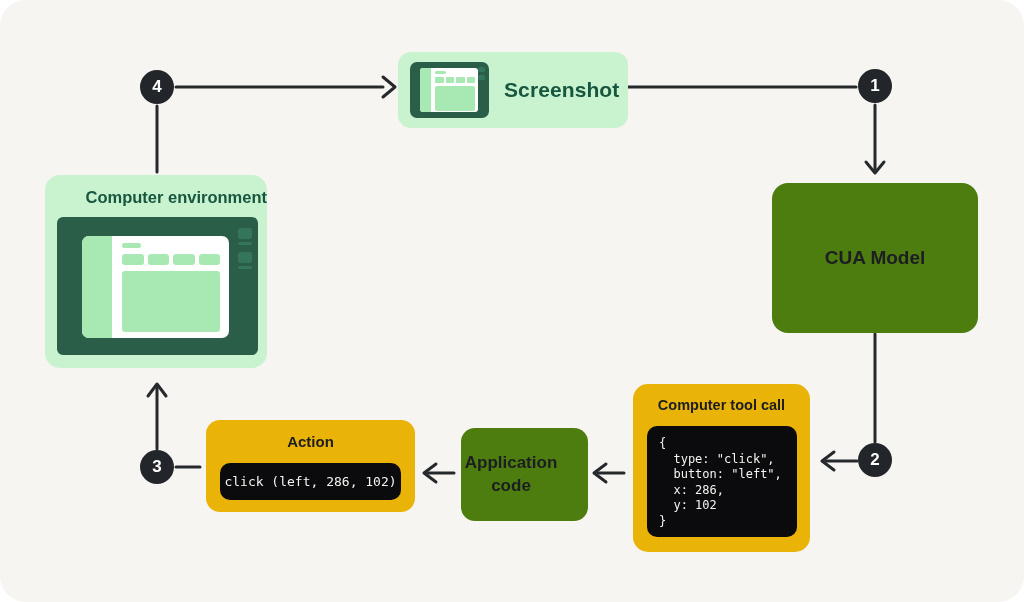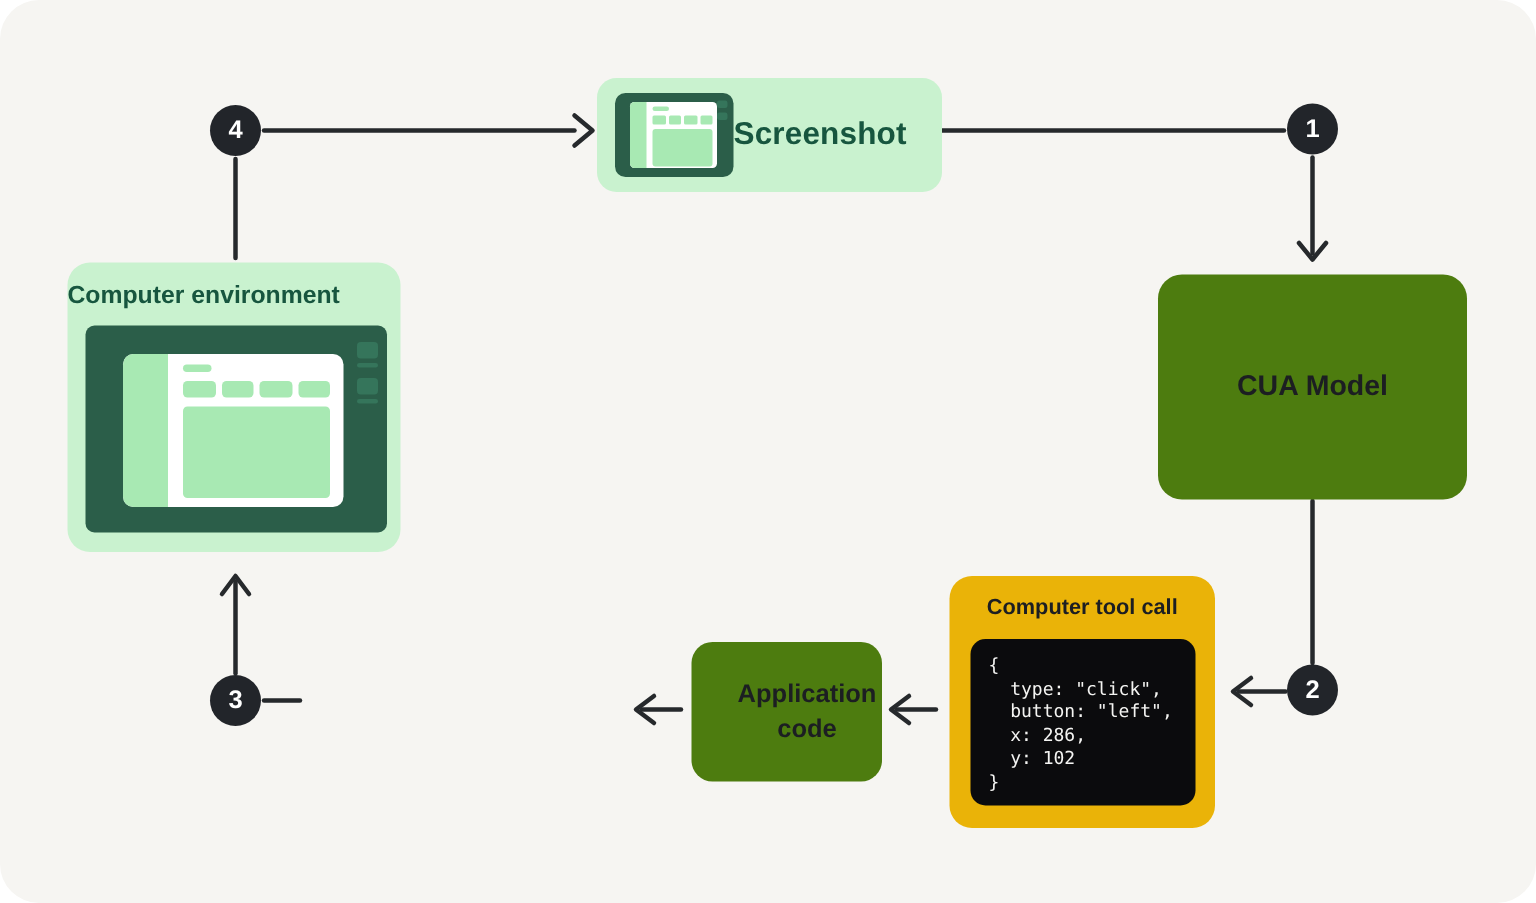--- a/index.html
+++ b/index.html
@@ -6,36 +6,36 @@
   .canvas{position:relative;width:1024px;height:602px;background:#f6f5f2;border-radius:26px;overflow:hidden;}
   svg.connectors{position:absolute;left:0;top:0;pointer-events:none;}
 
   
   .node{position:absolute;box-sizing:border-box;}
   .green-box{background:#c9f2cf;border-radius:13px;}
   .purple-box{background:#eab308;border-radius:15px;}
   .white-box{background:#4d7c0f;border-radius:16px;}
 
   
-  .shot-box{left:398px;top:52px;width:230px;height:76px;display:flex;align-items:center;padding-left:12px;}
+  .shot-box{left:398px;top:52px;width:230px;height:76px;display:flex;align-items:center;gap:15px;padding-left:12px;}
   .shot-label{font-size:21px;font-weight:700;color:#17563f;letter-spacing:.1px;}
   .mini-monitor{position:relative;width:79px;height:56px;background:#2b5e49;border-radius:7px;flex:0 0 auto;}
   .mini-window{position:absolute;left:10px;top:6px;width:58px;height:44px;background:#ffffff;border-radius:3px;display:flex;overflow:hidden;}
   .mini-sidebar{width:13px;background:#a8e9b3;}
   .mini-main{flex:1;padding:3px 3px 0 4px;}
   .mini-titleline{width:11px;height:3px;border-radius:1.5px;background:#a8e9b3;margin-bottom:3px;}
   .mini-tabs{display:flex;gap:2px;margin-bottom:3px;}
   .mini-tab{width:8.5px;height:5.5px;border-radius:1px;background:#a8e9b3;}
   .mini-content{height:25px;border-radius:2px;background:#a8e9b3;}
   .mini-dots{position:absolute;right:4px;top:5px;width:7px;}
   .mini-dot{width:7px;height:5px;border-radius:1.5px;background:#35755b;margin-bottom:3px;}
 
   
   .env-box{left:45px;top:175px;width:222px;height:193px;border-radius:15px;}
-  .env-title{text-align:left;padding-top:13px;font-size:16.5px;font-weight:700;color:#17563f;}
+  .env-title{text-align:right;padding-top:13px;font-size:16.5px;font-weight:700;color:#17563f;}
   .env-screen{position:absolute;left:12px;top:42px;width:201px;height:138px;background:#2b5e49;border-radius:6px;}
   .env-window{position:absolute;left:25px;top:19px;width:147px;height:102px;background:#ffffff;border-radius:7px;display:flex;overflow:hidden;}
   .env-sidebar{width:31px;background:#a8e9b3;}
   .env-main{flex:1;padding:6px 9px 0 10px;}
   .env-titleline{width:19px;height:5px;border-radius:2.5px;background:#a8e9b3;margin:1px 0 6px 0;}
   .env-tabs{display:flex;gap:4px;margin-bottom:6px;}
   .env-tab{width:21.5px;height:11px;border-radius:3px;background:#a8e9b3;}
   .env-content{height:61px;border-radius:3px;background:#a8e9b3;}
   .env-sideicons{position:absolute;right:6px;top:11px;width:14px;}
   .env-sideicon{width:14px;height:11px;border-radius:2.5px;background:#35755b;}
@@ -45,21 +45,21 @@
   .cua-box{left:772px;top:183px;width:206px;height:150px;display:flex;align-items:center;justify-content:center;}
   .cua-label{font-size:19px;font-weight:600;color:#1c1e22;}
 
   
   .tool-box{left:633px;top:384px;width:177px;height:168px;}
   .tool-title{text-align:center;padding-top:13px;font-size:14.5px;font-weight:700;color:#1c1e22;}
   .code-block{position:absolute;left:14px;top:42px;width:150px;height:111px;background:#0b0b0d;border-radius:10px;padding:10px 0 0 12px;box-sizing:border-box;}
   .code-line{font-family:"DejaVu Sans Mono","Liberation Mono",monospace;font-size:12px;line-height:15.5px;color:#f4f4f2;white-space:pre;}
 
   
-  .app-box{left:461px;top:428px;width:127px;height:93px;border-radius:14px;display:flex;align-items:center;justify-content:flex-end;text-align:center;}
+  .app-box{left:461px;top:428px;width:127px;height:93px;border-radius:14px;display:flex;align-items:center;justify-content:flex-start;text-align:center;}
   .app-label{font-size:17px;font-weight:600;color:#1c1e22;line-height:1.35;width:100px;}
 
   
   .action-box{left:206px;top:420px;width:209px;height:92px;border-radius:14px;}
   .action-title{text-align:center;padding-top:13px;font-size:15px;font-weight:700;color:#1c1e22;}
   .action-pill{position:absolute;left:14px;top:43px;width:181px;height:37px;background:#0b0b0d;border-radius:10px;display:flex;align-items:center;justify-content:center;}
   .action-code{font-family:"DejaVu Sans Mono","Liberation Mono",monospace;font-size:13px;color:#f4f4f2;white-space:pre;}
 
   
   .badge{position:absolute;width:34px;height:34px;border-radius:50%;background:#22252a;color:#ffffff;display:flex;align-items:center;justify-content:center;font-size:17px;font-weight:700;}
@@ -153,19 +153,25 @@
       <div class="code-line">  x: 286,</div>
       <div class="code-line">  y: 102</div>
       <div class="code-line">}</div>
     </div>
   </div>
 
   <div class="node white-box app-box">
     <div class="app-label">Application code</div>
   </div>
 
+  <div class="node purple-box action-box">
+    <div class="action-title">Action</div>
+    <div class="action-pill">
+      <div class="action-code">click (left, 286, 102)</div>
+    </div>
+  </div>
 
   <div class="badge badge-1">1</div>
   <div class="badge badge-2">2</div>
   <div class="badge badge-3">3</div>
   <div class="badge badge-4">4</div>
 
 </div>
 
 </body></html>

